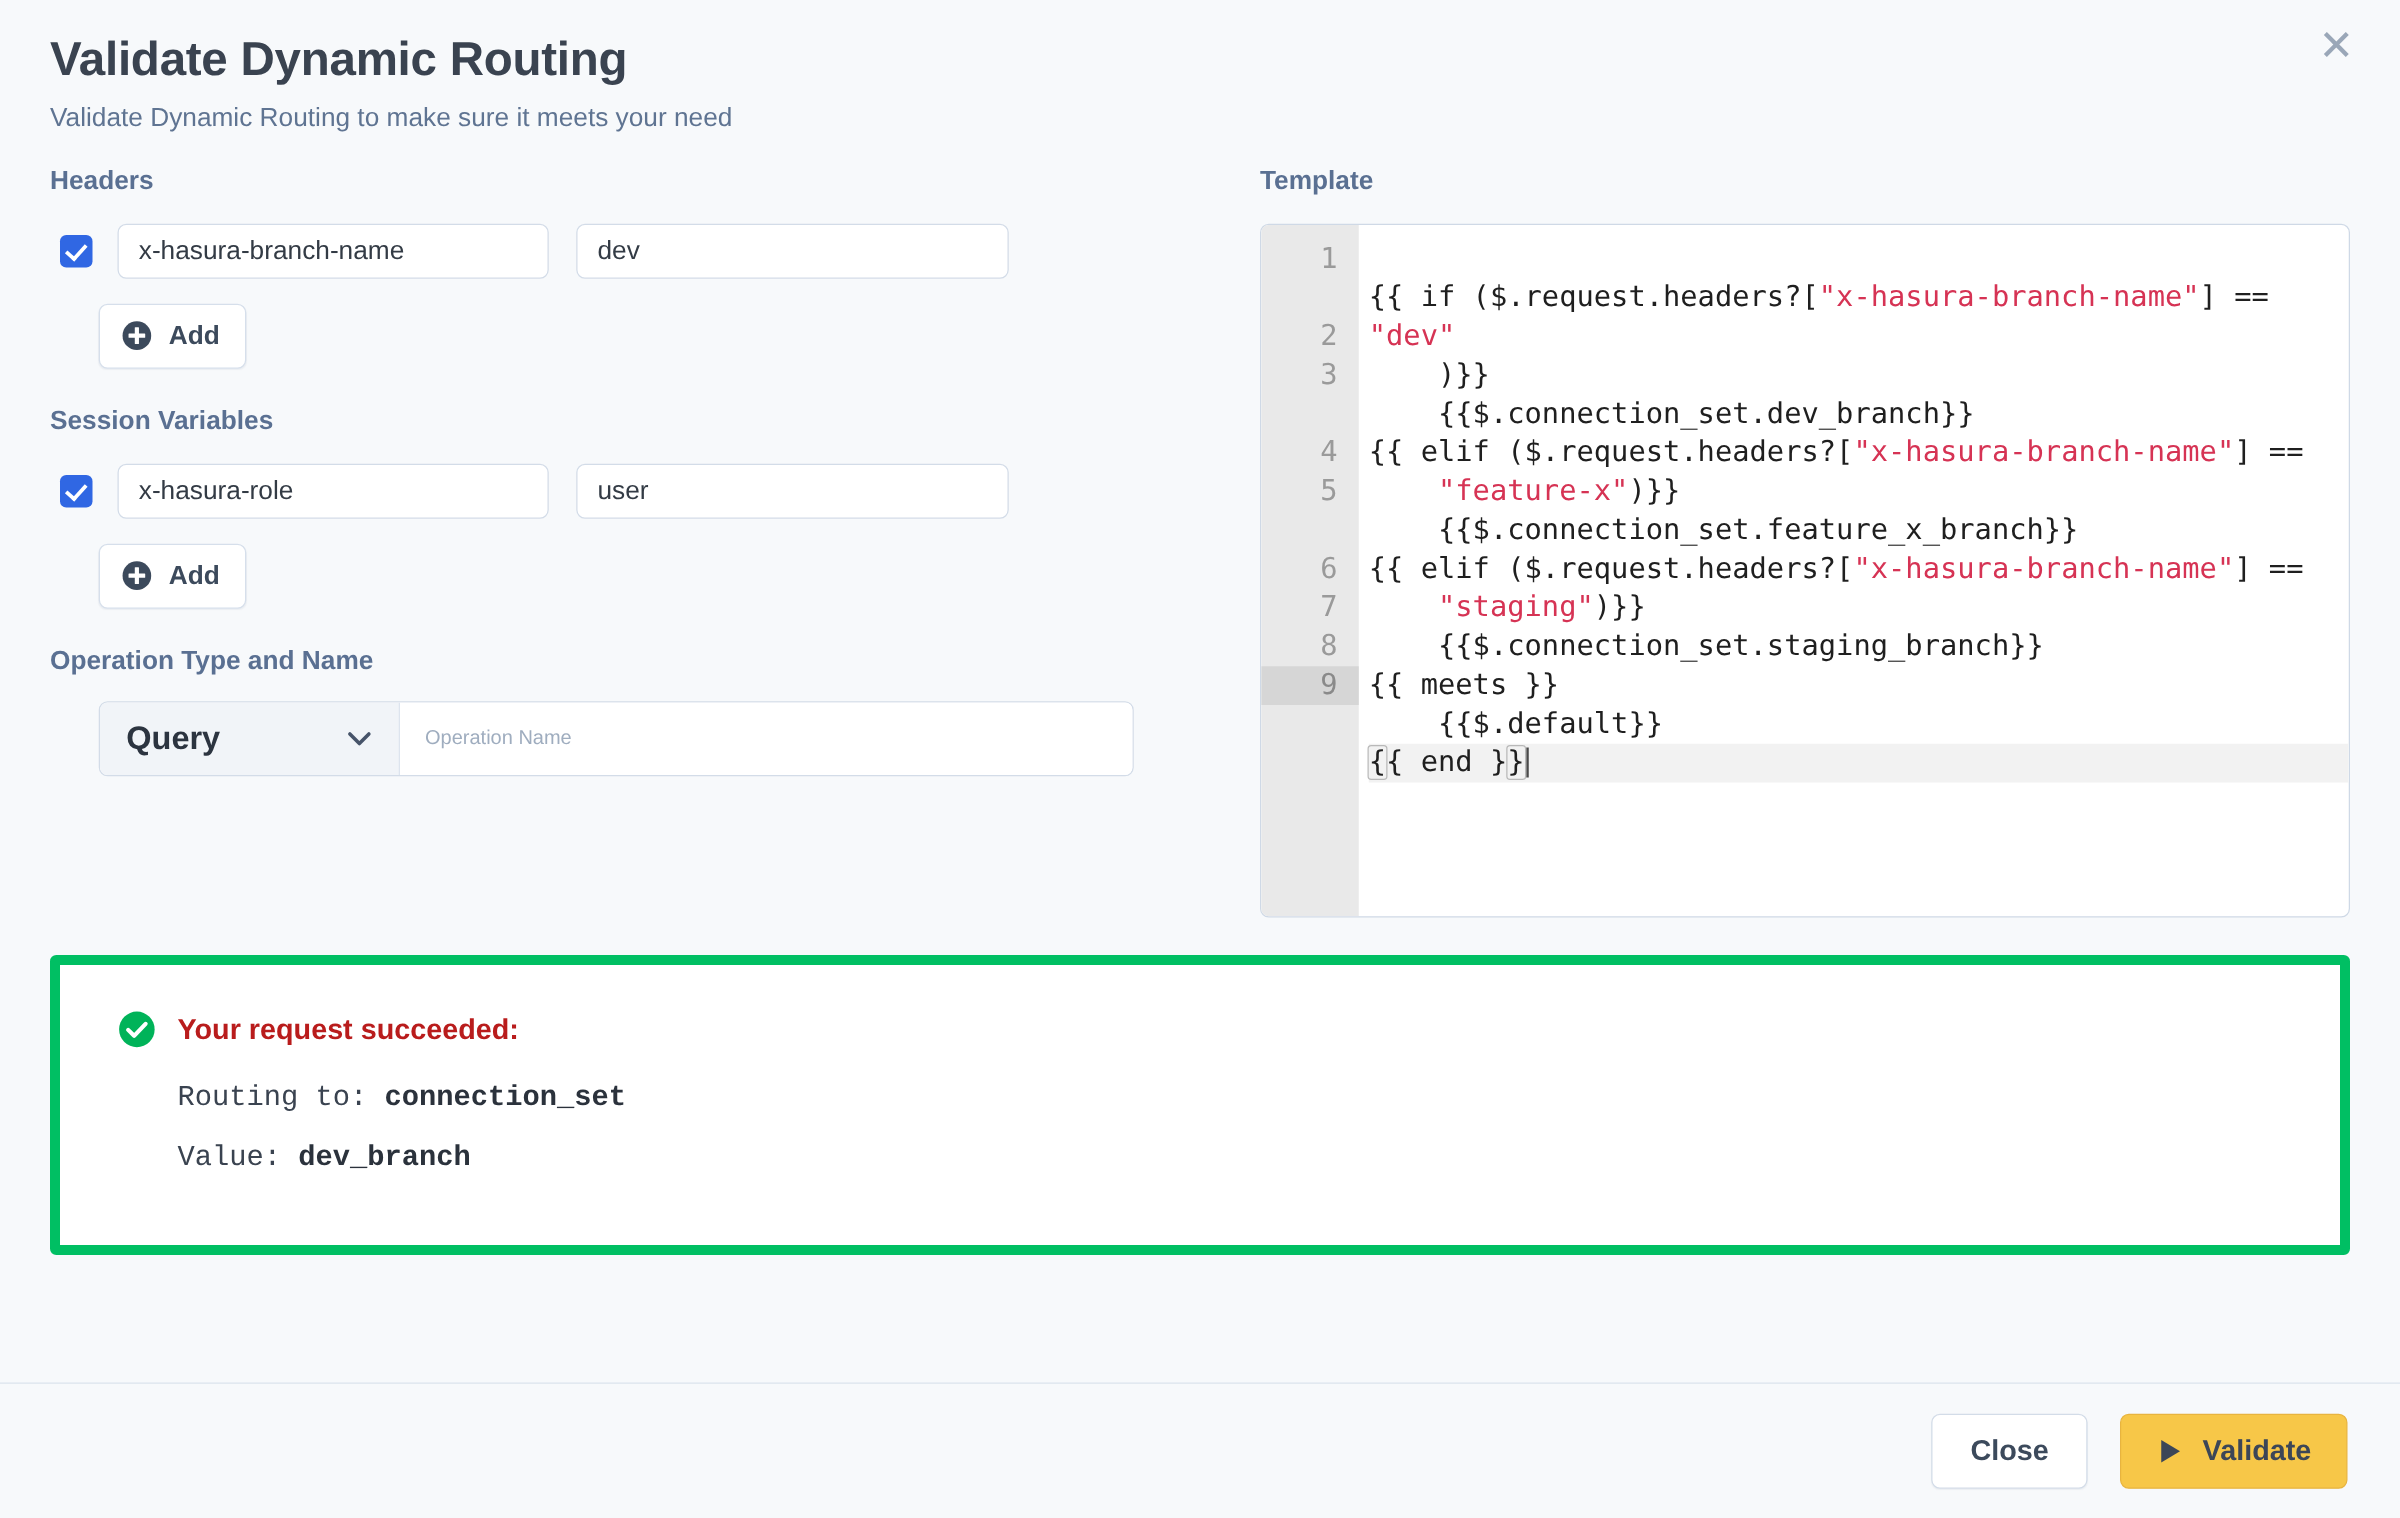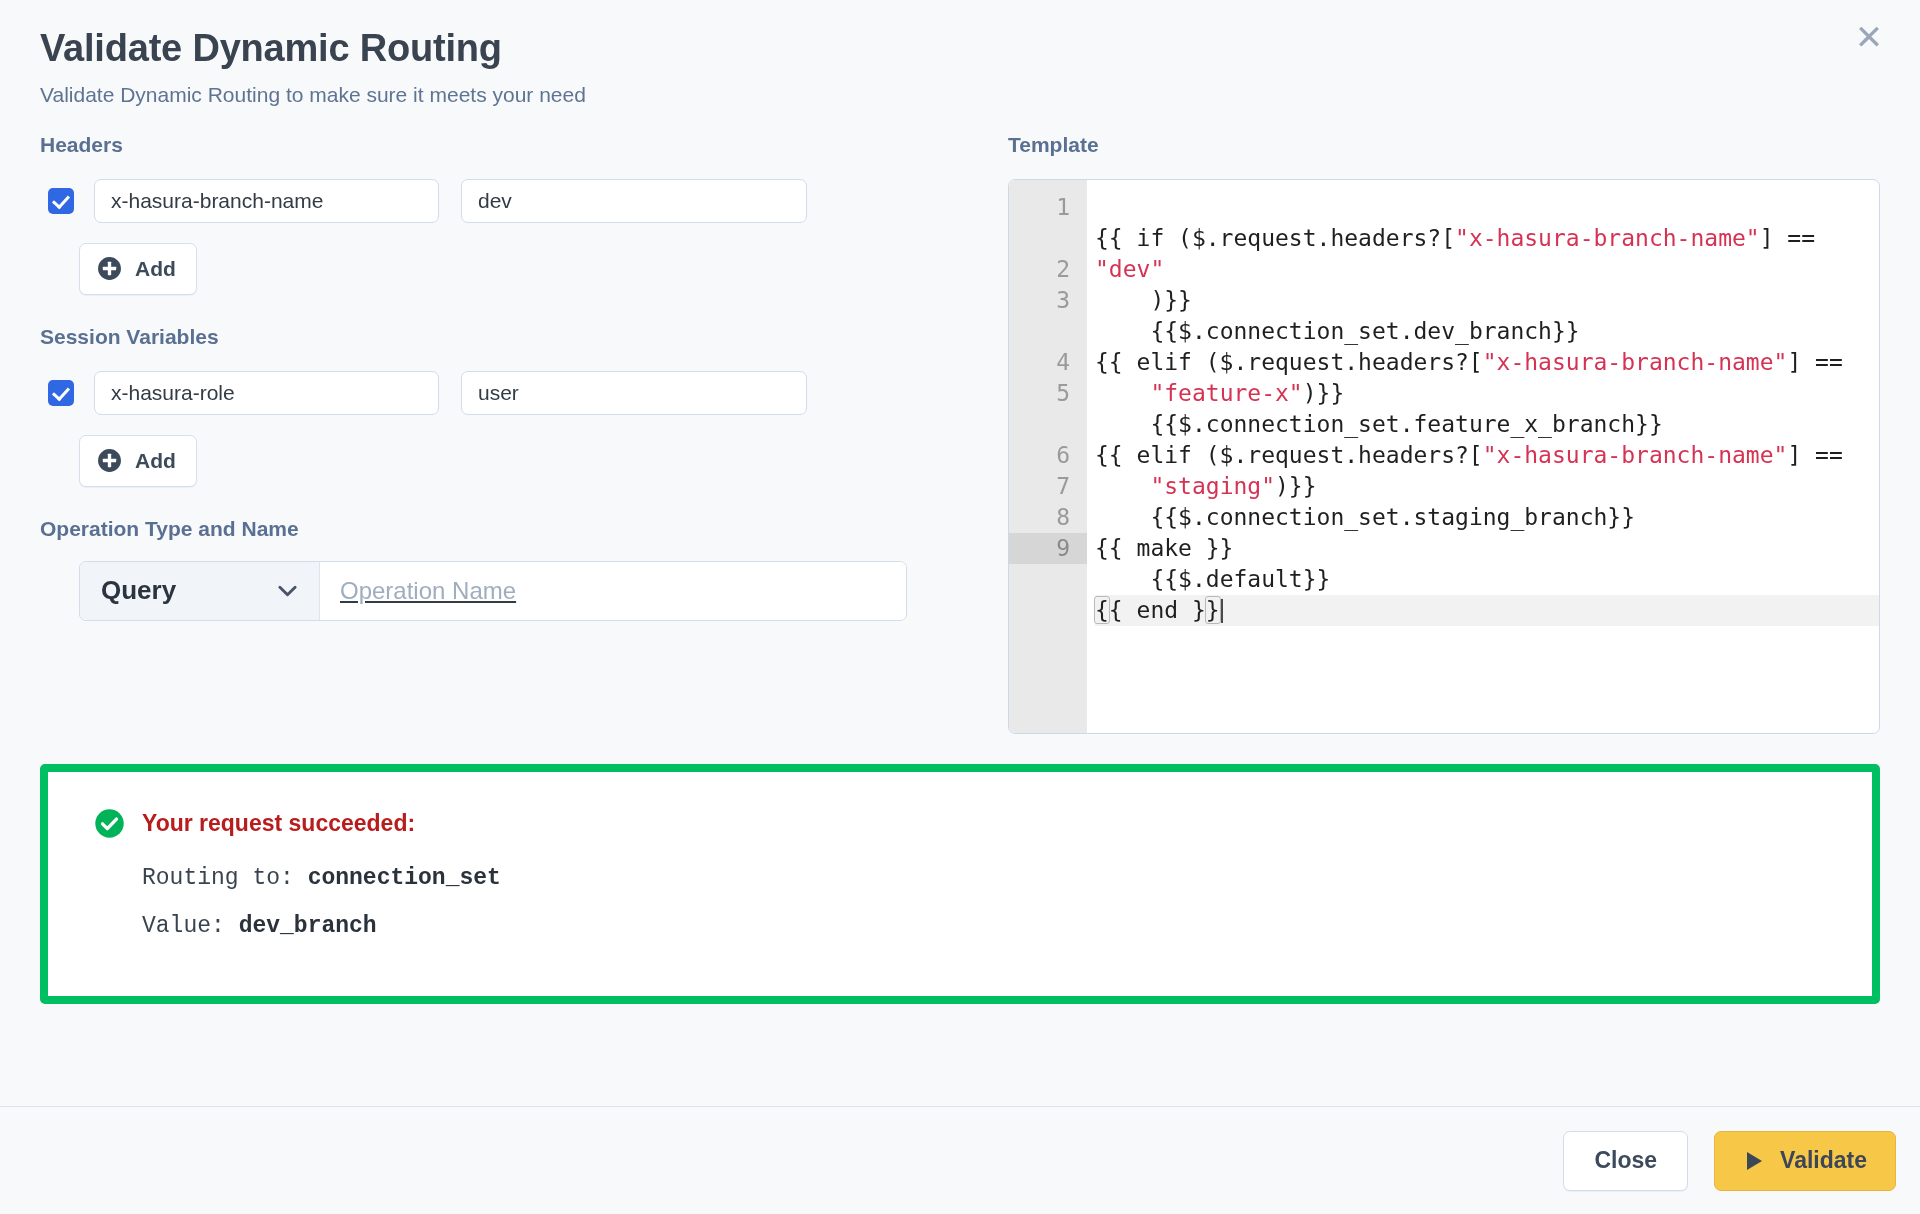--- a/index.html
+++ b/index.html
@@ -168,26 +168,25 @@
     font-weight: bold;
     color: #2c3440;
     cursor: pointer;
     font-family: "Liberation Sans", sans-serif;
   }
   .chev { width: 19px; height: 12px; display: block; }
   .op-name {
     flex: 1 1 auto;
     border: none;
     outline: none;
-    font-size: 24px;
+    font-size: 16px;
     padding: 0 20px;
     color: #333b45;
     font-family: "Liberation Sans", sans-serif;
     background: #ffffff;
-    text-decoration: underline;
   }
   .op-name::placeholder { color: #9fadbf; }
 
   
   .editor {
     margin-top: 0;
     border: 1px solid #cfd9e6;
     border-radius: 7px;
     background: #ffffff;
     height: 555px;
@@ -264,21 +263,21 @@
   .succ-line b { font-weight: bold; color: #2b323c; }
 
   
   .footer {
     margin-top: auto;
     border-top: 1px solid #dbe3ed;
     height: 108px;
     display: flex;
     align-items: center;
     justify-content: flex-end;
-    padding-right: 24px;
+    padding-right: 42px;
     gap: 26px;
     background: #f7f9fb;
   }
   .btn {
     height: 60px;
     border-radius: 7px;
     font-size: 23px;
     font-weight: bold;
     cursor: pointer;
     font-family: "Liberation Sans", sans-serif;
@@ -380,21 +379,21 @@
           <div style="height:31px"></div>
           <div>6</div>
           <div>7</div>
           <div>8</div>
           <div class="active">9</div>
         </div>
         <div class="code">
 <span class="ln">{{ if ($.request.headers?[<span class="str">"x-hasura-branch-name"</span>] == <span class="str">"dev"</span>
     )}}</span><span class="ln">    {{$.connection_set.dev_branch}}</span><span class="ln">{{ elif ($.request.headers?[<span class="str">"x-hasura-branch-name"</span>] ==
     <span class="str">"feature-x"</span>)}}</span><span class="ln">    {{$.connection_set.feature_x_branch}}</span><span class="ln">{{ elif ($.request.headers?[<span class="str">"x-hasura-branch-name"</span>] ==
-    <span class="str">"staging"</span>)}}</span><span class="ln">    {{$.connection_set.staging_branch}}</span><span class="ln">{{ make }}</span><span class="ln">    {{$.default}}</span><span class="ln active"><span class="brkt">{</span>{ end }<span class="brkt">}</span><span class="caret"></span></span>
+    <span class="str">"staging"</span>)}}</span><span class="ln">    {{$.connection_set.staging_branch}}</span><span class="ln">{{ meets }}</span><span class="ln">    {{$.default}}</span><span class="ln active"><span class="brkt">{</span>{ end }<span class="brkt">}</span><span class="caret"></span></span>
         </div>
       </div>
     </div>
   </div>
 
   <div class="success-wrap">
     <div class="success">
       <div class="succ-head">
         <span>
           <svg class="check-icon" viewBox="0 0 24 24">

